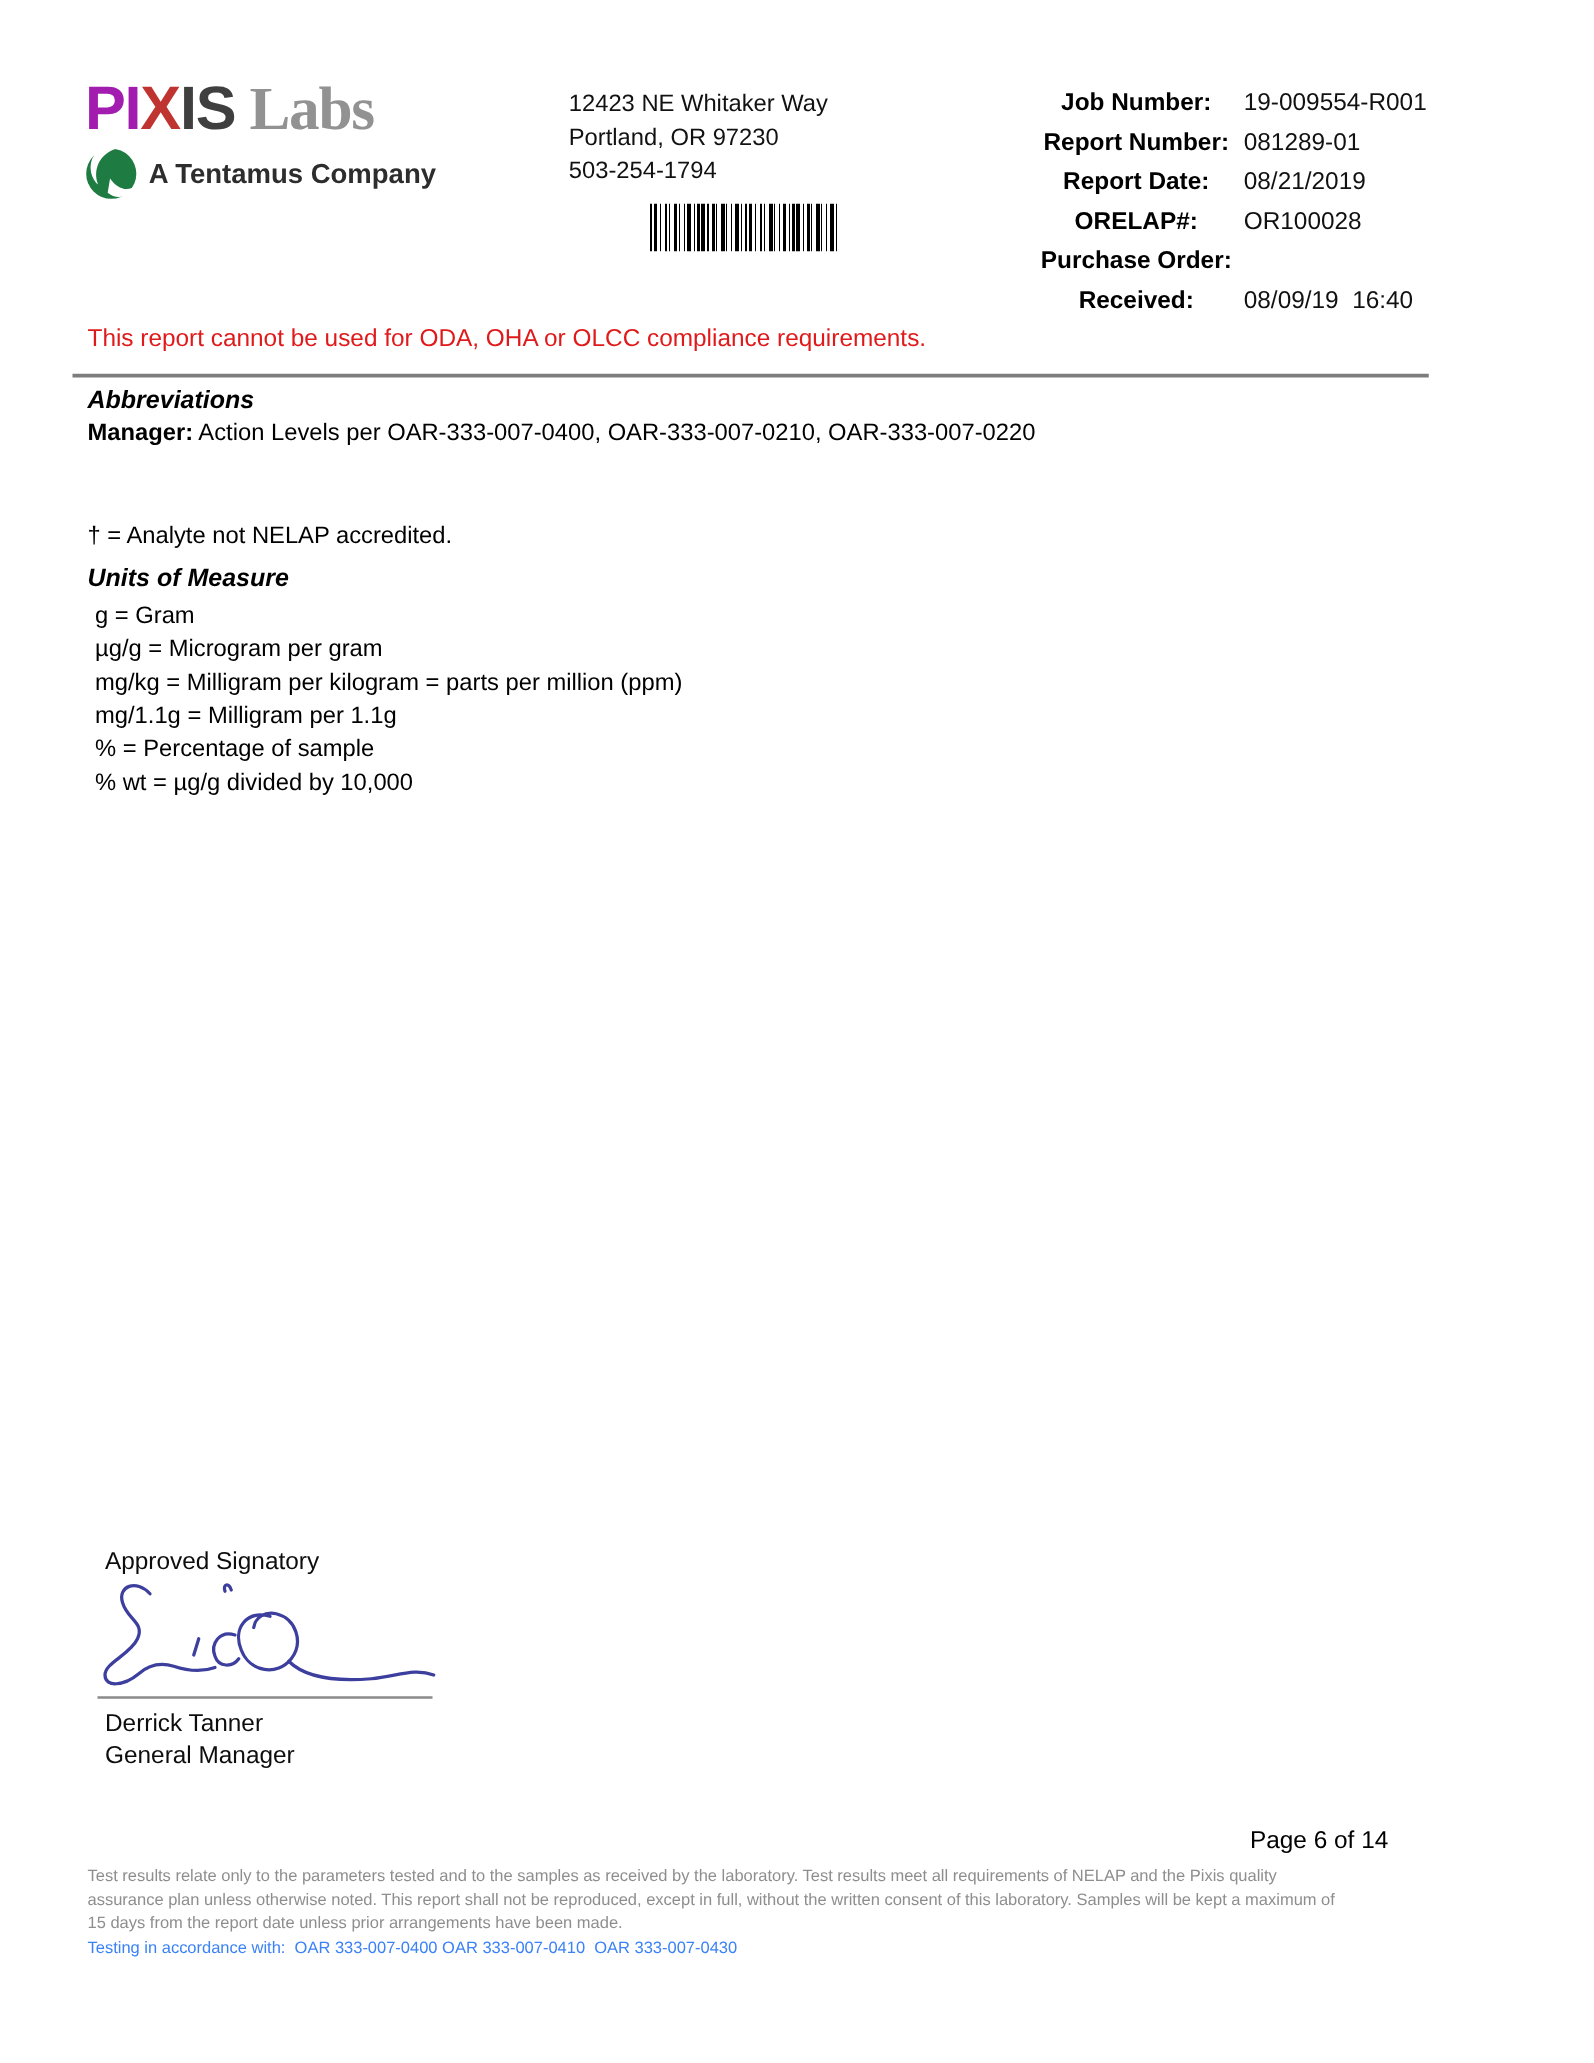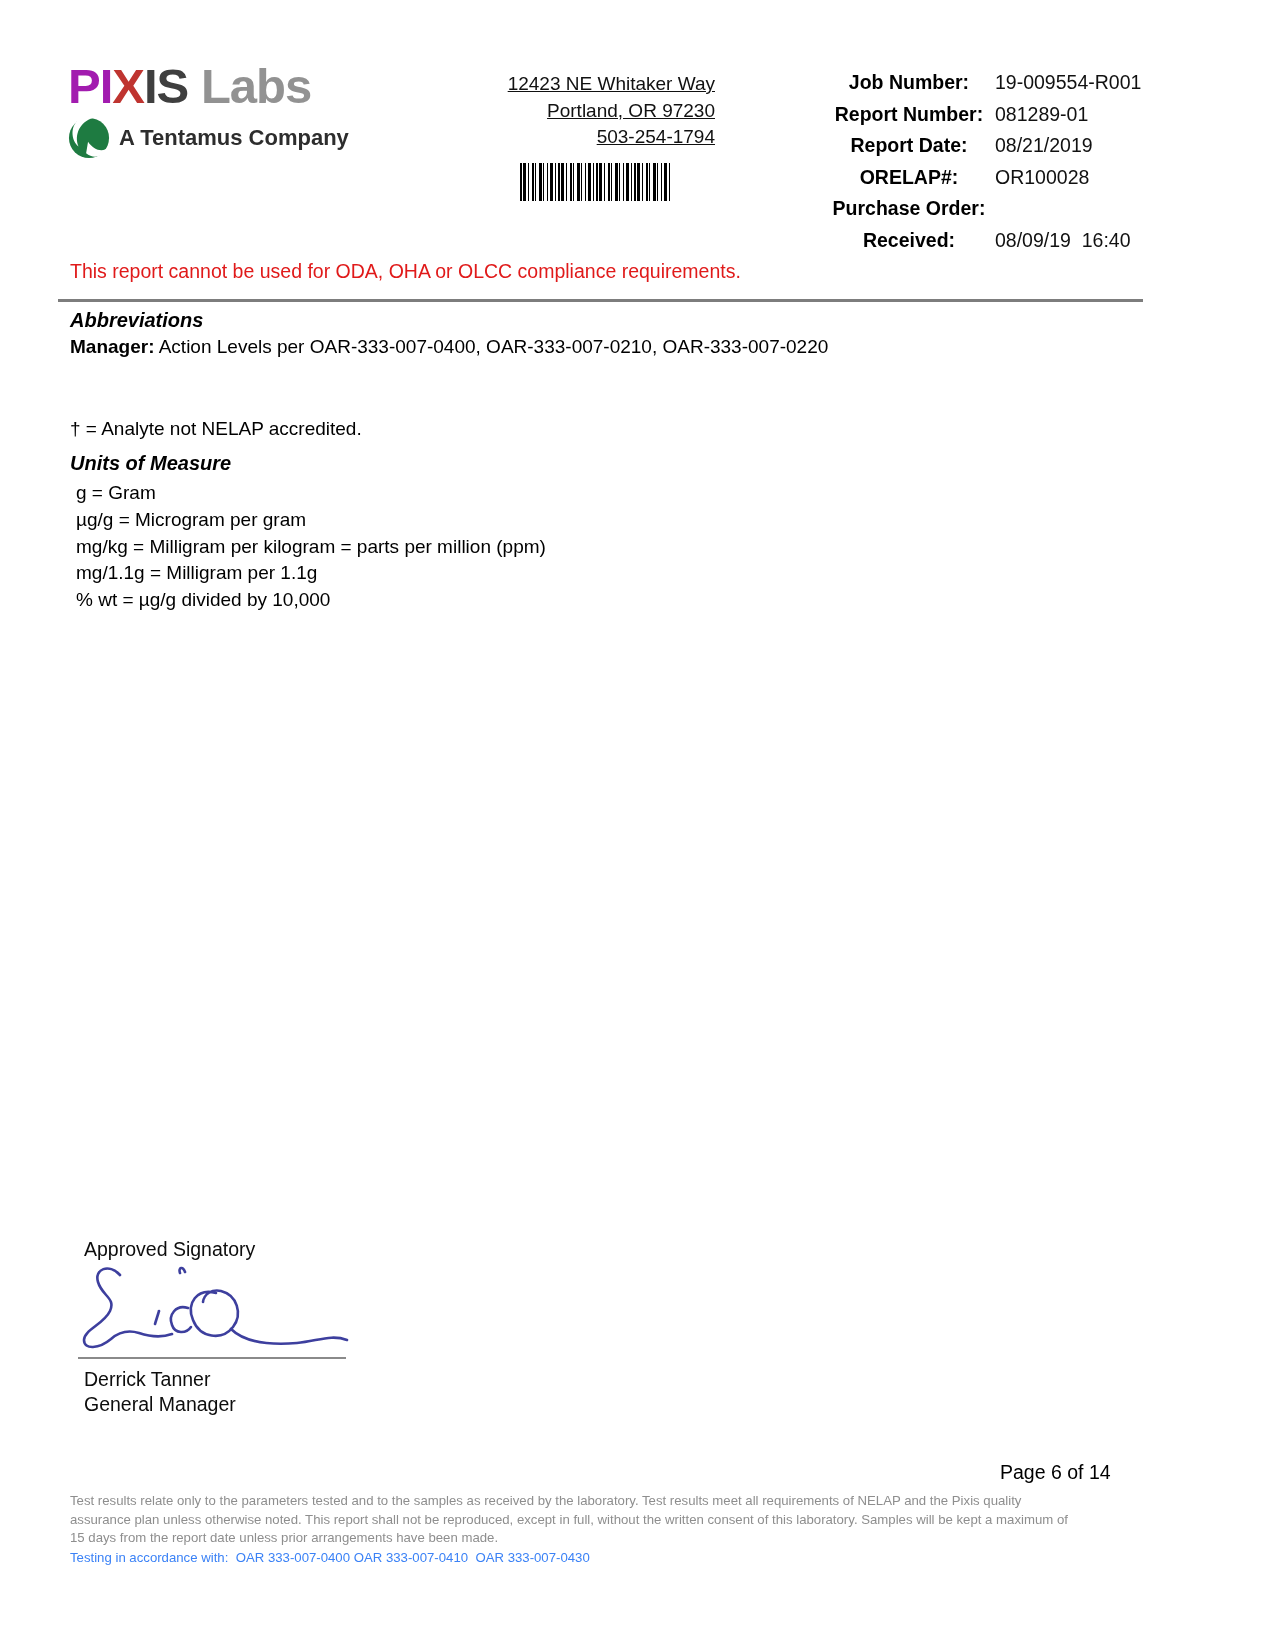--- a/index.html
+++ b/index.html
@@ -11,27 +11,27 @@
     font-family:"Liberation Sans","DejaVu Sans",sans-serif;
     color:#1a1a1a;
     overflow:hidden;
   }
   .abs{position:absolute;}
 
   
   .logo-text{font-weight:700;font-size:49px;letter-spacing:-1px;line-height:1;}
   .logo-text .dark{color:#3f3f3f;}
   .logo-text .red{color:#bf3430;}
-  .logo-text .gray{color:#929292;font-weight:700;}
+  .logo-text .gray{color:#929292;font-weight:700;font-family:Liberation Serif, serif;}
   .logo-tagline{display:flex;align-items:center;gap:9px;}
   .logo-tagline .tag-text{font-weight:700;font-size:22px;color:#2d2d2d;}
   .leaf-wrap{width:42px;height:42px;display:inline-block;}
 
   
-  .address{width:260px;text-align:right;font-size:19px;line-height:26.5px;color:#111;text-decoration:underline;}
+  .address{width:260px;text-align:left;font-size:19px;line-height:26.5px;color:#111;}
 
   
   .barcode{
     width:150px;height:38px;
     background:repeating-linear-gradient(90deg,
       #000 0px 2px,#fff 2px 3px,#000 3px 6px,#fff 6px 8px,
       #000 8px 9px,#fff 9px 12px,#000 12px 14px,#fff 14px 15px,
       #000 15px 16px,#fff 16px 19px,#000 19px 22px,#fff 22px 23px,
       #000 23px 24px,#fff 24px 27px,#000 27px 28px,#fff 28px 30px,
       #000 30px 33px,#fff 33px 35px,#000 35px 36px,#fff 36px 38px);
@@ -135,20 +135,21 @@
 
   <div class="abs bodyline" style="left:70px;top:418px;">† = Analyte not NELAP accredited.</div>
 
   <div class="abs h-italic" style="left:70px;top:452px;">Units of Measure</div>
 
   <div class="abs" style="left:76px;top:480px;">
     <div class="units-item">g = Gram</div>
     <div class="units-item">µg/g = Microgram per gram</div>
     <div class="units-item">mg/kg = Milligram per kilogram = parts per million (ppm)</div>
     <div class="units-item">mg/1.1g = Milligram per 1.1g</div>
+    <div class="units-item">% = Percentage of sample</div>
     <div class="units-item">% wt = µg/g divided by 10,000</div>
   </div>
 
   <div class="abs sig-label" style="left:84px;top:1238px;">Approved Signatory</div>
 
   <div class="abs" style="left: 75px; top: 1263px; color: rgb(61, 63, 158);">
     <svg width="275" height="95" viewBox="0 0 275 95" fill="none" stroke="currentColor" stroke-width="2.6" stroke-linecap="round" stroke-linejoin="round">
       <path d="M45 12 C34 0 19 6 23 19 C27 33 41 35 35 48 C29 61 9 67 9 77 C9 87 24 86 36 76 C44 69 54 67 64 70 C76 74 86 75 97 71"></path>
       <path d="M110 9 C108 3 103 4 105 10"></path>
       <path d="M84 48 L80 61"></path>

